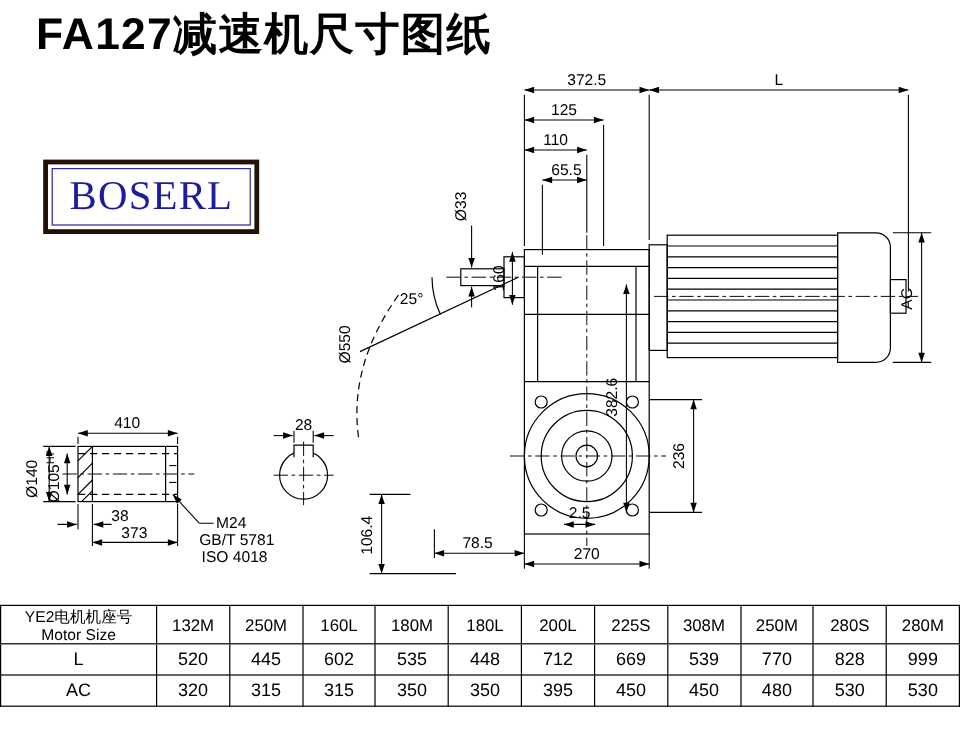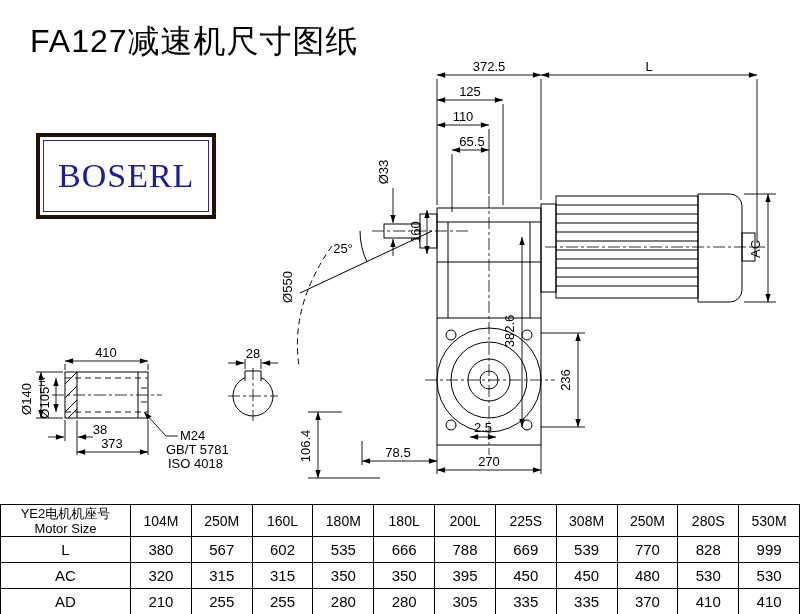--- a/index.html
+++ b/index.html
@@ -1,29 +1,29 @@
 <!DOCTYPE html>
 <html><head>
 <meta charset="utf-8">
 <style>
   html,body { margin:0; padding:0; }
   body {
     width:800px; height:614px; background:#ffffff; position:relative;
     overflow:hidden; font-family:"Liberation Sans", sans-serif; color:#000;
   }
   .title {
-    position:absolute; left:30px; top:20px; font-size:32px; font-weight:normal;
+    position:absolute; left:30px; top:4px; font-size:37px; font-weight:bold;
     letter-spacing:1px; font-family:"Liberation Sans", sans-serif;
   }
   .logo {
     position:absolute; left:36px; top:133px; border:4px solid #231008;
     background:#fff; padding:3px;
   }
   .logo-inner {
-    border:1px solid #28289a; padding:12px 14px; font-family:"Liberation Serif", serif;
+    border:1px solid #28289a; padding:0 14px; font-family:"Liberation Serif", serif;
     font-size:34px; line-height:46px; color:#1c1c9e; letter-spacing:1px;
   }
   svg.draw { position:absolute; left:0; top:0; }
   svg .ln  { stroke:#000; fill:none; stroke-width:1; }
   svg .cl  { stroke:#000; fill:none; stroke-width:0.8; stroke-dasharray:12 3 3 3; }
   svg .hid { stroke:#000; fill:none; stroke-width:0.9; stroke-dasharray:6 4; }
   svg .dim { stroke:#000; fill:none; stroke-width:0.9; }
   svg text { font-family:"Liberation Sans", sans-serif; font-size:13px; fill:#000; stroke:none; }
   table.dim-table {
     position:absolute; left:0; top:504px; width:800px;
@@ -240,68 +240,54 @@
       <col>
       <col>
       <col>
   </colgroup>
   <tbody>
     <tr class="hdr">
       <th class="name-cell">
         <div>YE2电机机座号</div>
         <div>Motor Size</div>
       </th>
-      <th>104M</th>
+      <th>132M</th>
       <th>250M</th>
       <th>160L</th>
       <th>180M</th>
       <th>180L</th>
       <th>200L</th>
       <th>225S</th>
       <th>308M</th>
       <th>250M</th>
       <th>280S</th>
-      <th>530M</th>
+      <th>280M</th>
     </tr>
     <tr class="val">
       <td>L</td>
-      <td>380</td>
-      <td>567</td>
+      <td>520</td>
+      <td>445</td>
       <td>602</td>
       <td>535</td>
-      <td>666</td>
-      <td>788</td>
+      <td>448</td>
+      <td>712</td>
       <td>669</td>
       <td>539</td>
       <td>770</td>
       <td>828</td>
       <td>999</td>
     </tr>
     <tr class="val">
       <td>AC</td>
       <td>320</td>
       <td>315</td>
       <td>315</td>
       <td>350</td>
       <td>350</td>
       <td>395</td>
       <td>450</td>
       <td>450</td>
       <td>480</td>
       <td>530</td>
       <td>530</td>
     </tr>
-    <tr class="val">
-      <td>AD</td>
-      <td>210</td>
-      <td>255</td>
-      <td>255</td>
-      <td>280</td>
-      <td>280</td>
-      <td>305</td>
-      <td>335</td>
-      <td>335</td>
-      <td>370</td>
-      <td>410</td>
-      <td>410</td>
-    </tr>
   </tbody>
 </table>
 
 </body></html>

